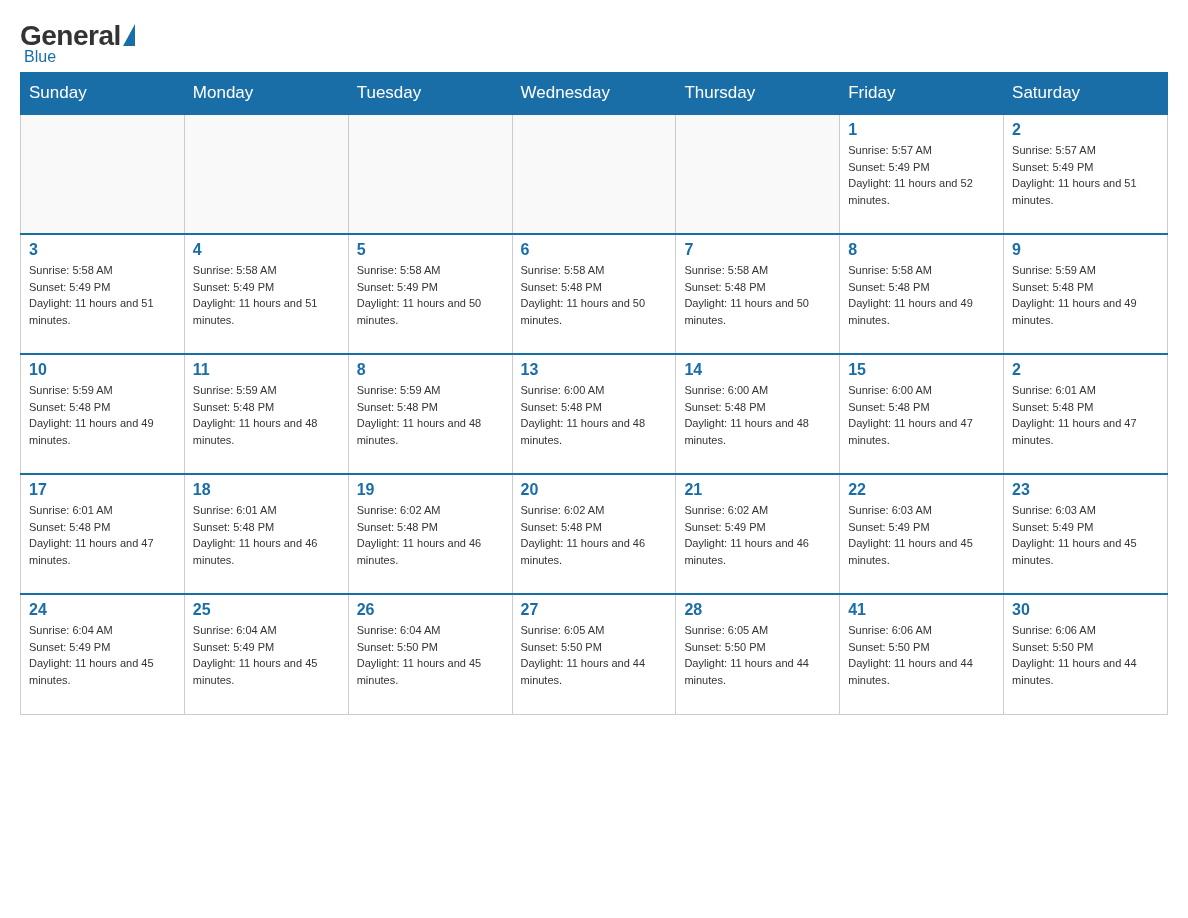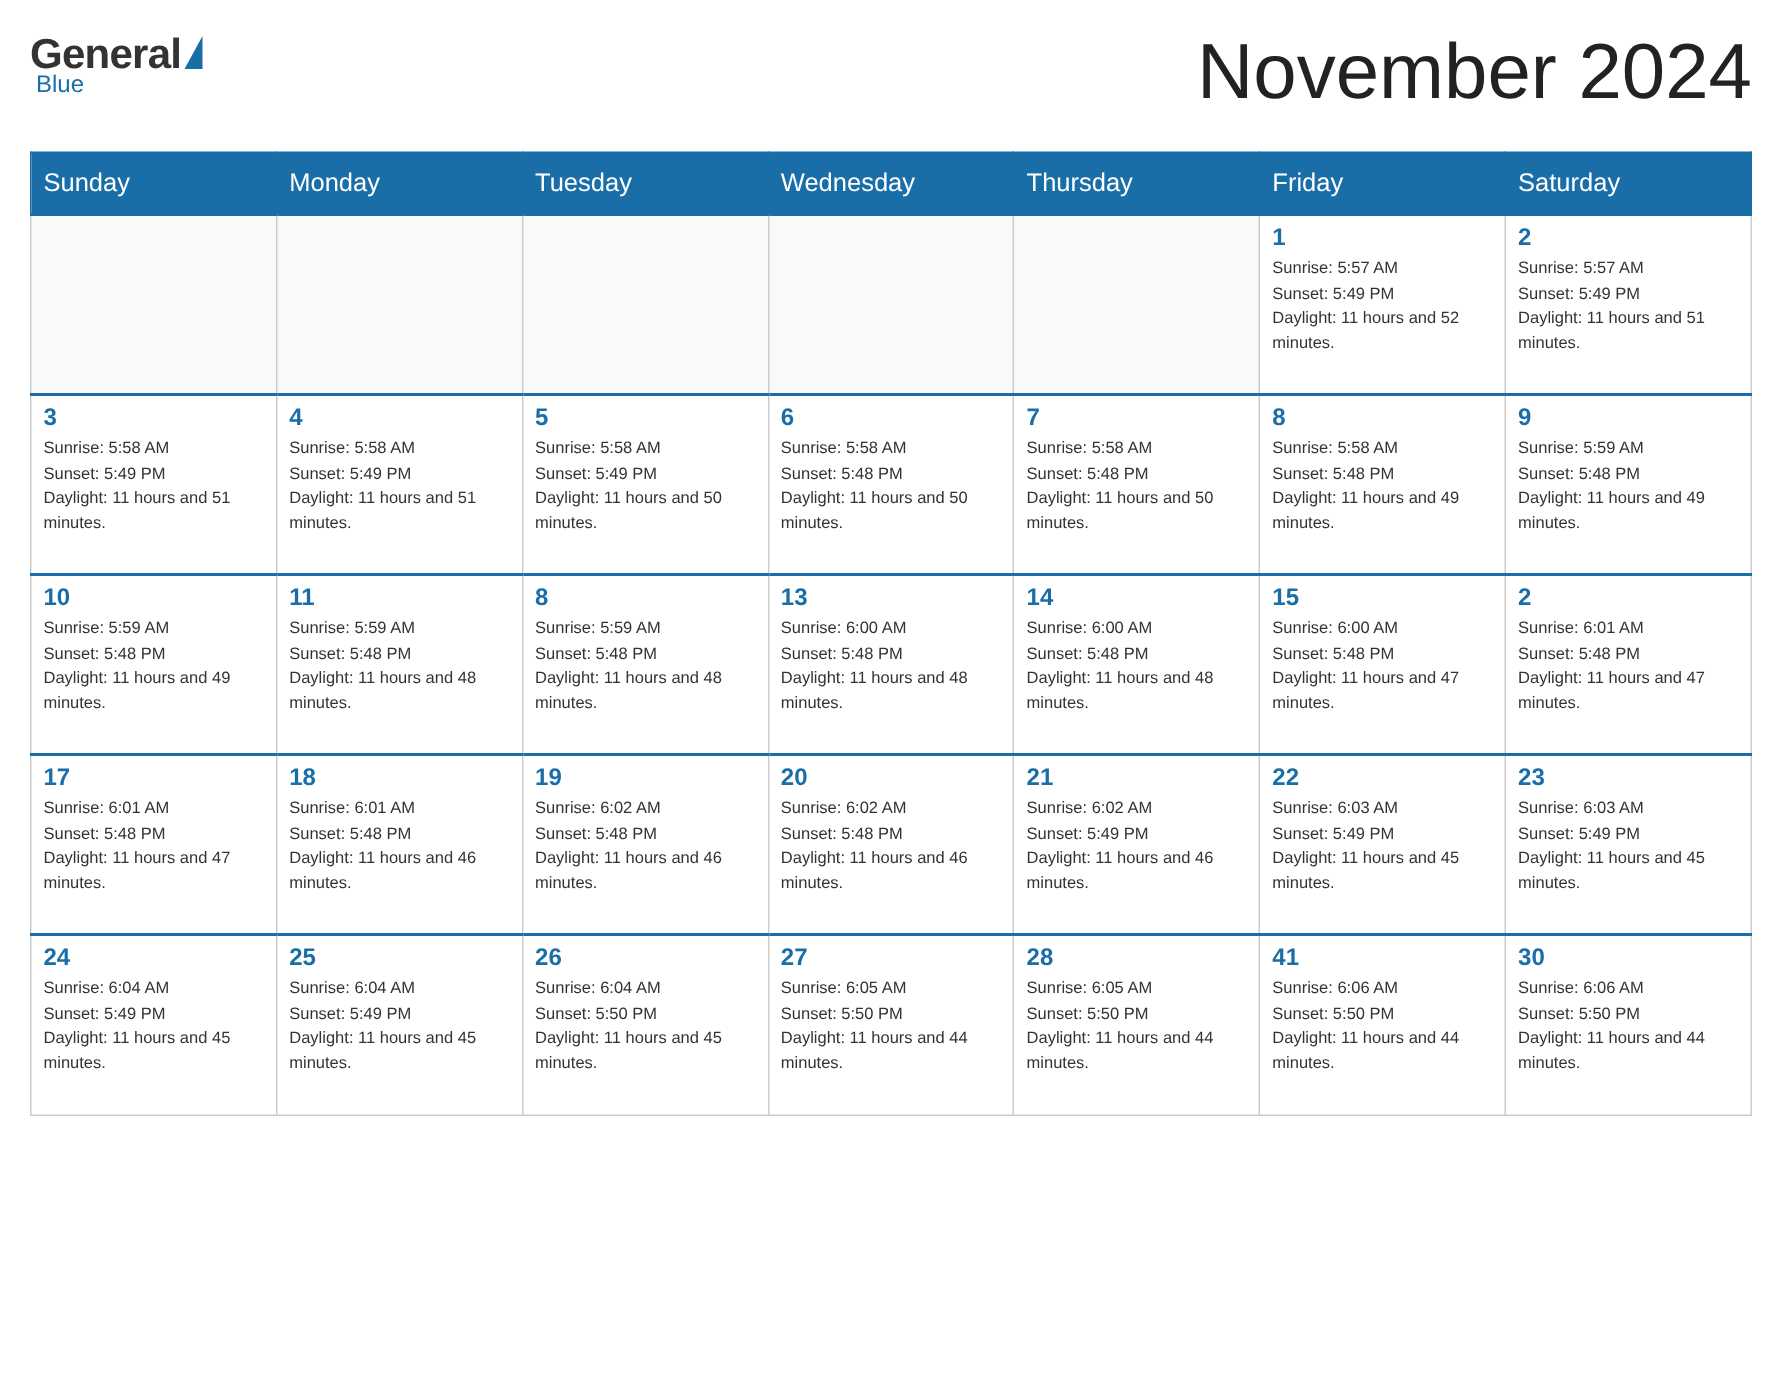--- a/index.html
+++ b/index.html
@@ -7,21 +7,21 @@
       font-family: Arial, sans-serif;
       background: #fff;
       padding: 20px;
       width: 1188px;
       min-height: 918px;
     }
     .header {
       display: flex;
       justify-content: space-between;
       align-items: flex-start;
-      margin-bottom: 24px;
+      margin-bottom: 6px;
     }
     .logo {
       display: flex;
       flex-direction: column;
       align-items: flex-start;
     }
     .logo-top {
       display: flex;
       align-items: center;
     }
@@ -110,21 +110,20 @@
 
 <div class="header">
   <div class="logo">
     <div class="logo-top">
       <span class="logo-general">General</span>
       <div class="logo-triangle"></div>
     </div>
     <span class="logo-subtitle">Blue</span>
   </div>
   <div class="title-area">
-    <div class="month-title">November 2024</div>
   </div>
 </div>
 
 <table class="calendar">
   <thead>
     <tr>
       <th>Sunday</th>
       <th>Monday</th>
       <th>Tuesday</th>
       <th>Wednesday</th>

